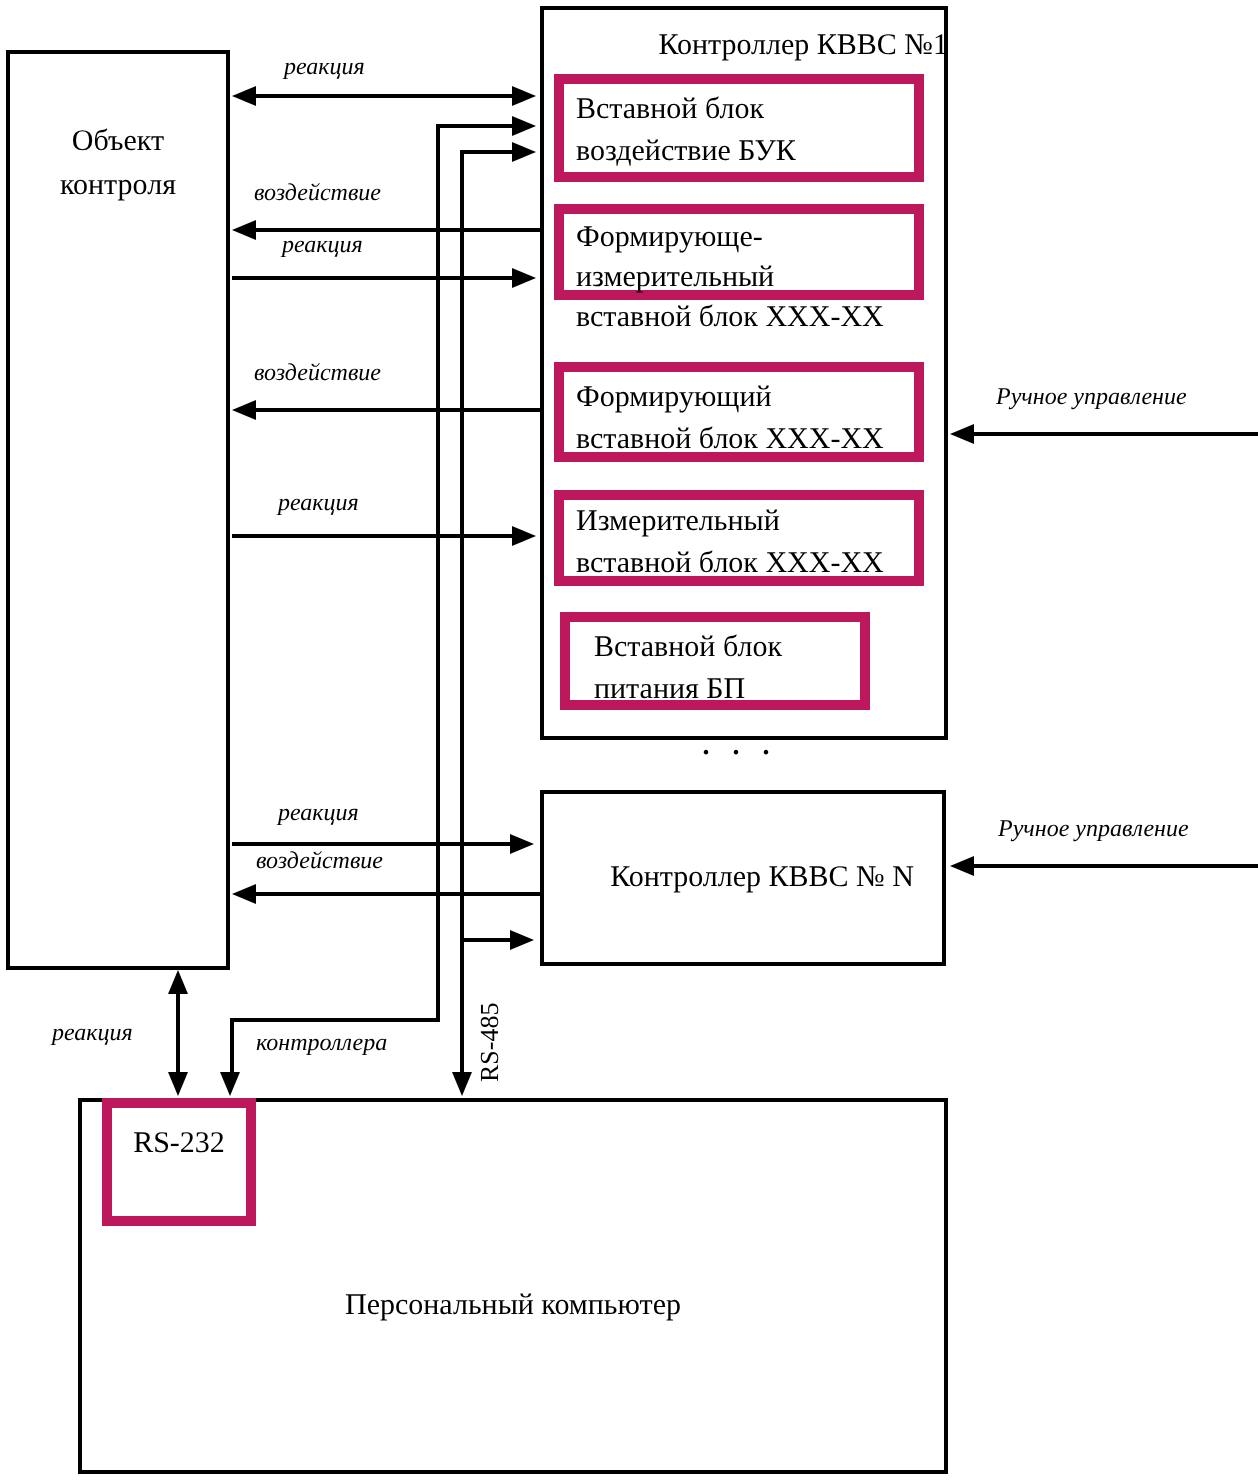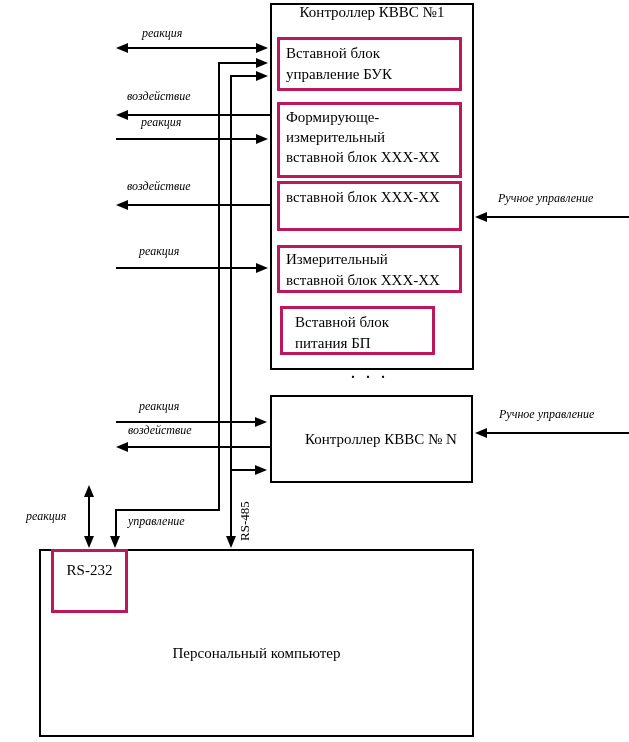--- a/index.html
+++ b/index.html
@@ -2,21 +2,21 @@
 <html><head>
 <meta charset="utf-8">
 <style>
   html,body { margin:0; padding:0; background:#ffffff; }
   .canvas {
     position:relative; width:629px; height:742px; background:#ffffff;
     font-family:"Liberation Serif","DejaVu Serif",serif; color:#000;
     overflow:hidden;
   }
   .blk { position:absolute; border:2px solid #000; box-sizing:border-box; background:#fff; }
-  .iblk { position:absolute; border:3px solid #be185d; box-sizing:border-box; background:#fff;
+  .iblk { position:absolute; border:5px solid #be185d; box-sizing:border-box; background:#fff;
           font-size:15px; line-height:21px; padding:3px 2px 0 6px; }
   .txt { font-size:15px; line-height:22px; }
   .lbl { position:absolute; font-size:12px; line-height:13px; white-space:nowrap;font-style:italic; }
   .hl { position:absolute; height:2px; background:#000; }
   .vl { position:absolute; width:2px; background:#000; }
   .ah { position:absolute; width:0; height:0; }
   .ah-r { border-top:5px solid transparent; border-bottom:5px solid transparent; border-left:12px solid #000; }
   .ah-l { border-top:5px solid transparent; border-bottom:5px solid transparent; border-right:12px solid #000; }
   .ah-d { border-left:5px solid transparent; border-right:5px solid transparent; border-top:12px solid #000; }
   .ah-u { border-left:5px solid transparent; border-right:5px solid transparent; border-bottom:12px solid #000; }
@@ -24,36 +24,43 @@
   .vtext { position:absolute; left:237px; top:541px; transform:rotate(-90deg); transform-origin:0 0;
            font-size:13px; white-space:nowrap; }
   .dots { position:absolute; left:340px; top:366px; width:60px; text-align:center;
           font-size:14px; font-weight:bold; letter-spacing:4px; }
 </style>
 </head>
 <body>
 
 <div class="canvas">
 
+  <div class="blk" style="left:3px; top:25px; width:112px; height:460px;">
+    <div class="txt center" style="position:absolute; left:0; right:0; top:33px;">
+      <div>Объект</div>
+      <div>контроля</div>
+    </div>
+  </div>
 
   <div class="blk" style="left:270px; top:3px; width:204px; height:367px;"></div>
-  <div class="txt center" style="position:absolute; left:270px; top:1px; width:204px;">Контроллер КВВС №1</div>
+  <div class="txt center" style="position:absolute; left:270px; top:12px; width:204px;text-align:right;">Контроллер КВВС №1</div>
 
   <div class="iblk" style="left:277px; top:37px; width:185px; height:54px;">
     <div>Вставной блок</div>
-    <div>управление БУК</div>
+    <div>воздействие БУК</div>
   </div>
 
-  <div class="iblk" style="left:277px; top:102px; width:185px; height:76px; line-height:20px; padding-top:2px;">
+  <div class="iblk" style="left:277px; top:102px; width:185px; height:48px; line-height:20px; padding-top:2px;">
     <div>Формирующе-</div>
     <div>измерительный</div>
     <div>вставной блок XXX-XX</div>
   </div>
 
   <div class="iblk" style="left:277px; top:181px; width:185px; height:50px;">
+    <div>Формирующий</div>
     <div>вставной блок XXX-XX</div>
   </div>
 
   <div class="iblk" style="left:277px; top:245px; width:185px; height:48px; padding-top:1px;">
     <div>Измерительный</div>
     <div>вставной блок XXX-XX</div>
   </div>
 
   <div class="iblk" style="left:280px; top:306px; width:155px; height:49px; padding-left:12px;">
     <div>Вставной блок</div>
@@ -126,16 +133,16 @@
   <div class="lbl" style="left:142px; top:27px;">реакция</div>
   <div class="lbl" style="left:127px; top:90px;">воздействие</div>
   <div class="lbl" style="left:141px; top:116px;">реакция</div>
   <div class="lbl" style="left:127px; top:180px;">воздействие</div>
   <div class="lbl" style="left:498px; top:192px;">Ручное управление</div>
   <div class="lbl" style="left:139px; top:245px;">реакция</div>
   <div class="lbl" style="left:139px; top:400px;">реакция</div>
   <div class="lbl" style="left:499px; top:408px;">Ручное управление</div>
   <div class="lbl" style="left:128px; top:424px;">воздействие</div>
   <div class="lbl" style="left:26px; top:510px;">реакция</div>
-  <div class="lbl" style="left:128px; top:515px;">управление</div>
+  <div class="lbl" style="left:128px; top:515px;">контроллера</div>
   <div class="vtext">RS-485</div>
 
 </div>
 
 </body></html>

